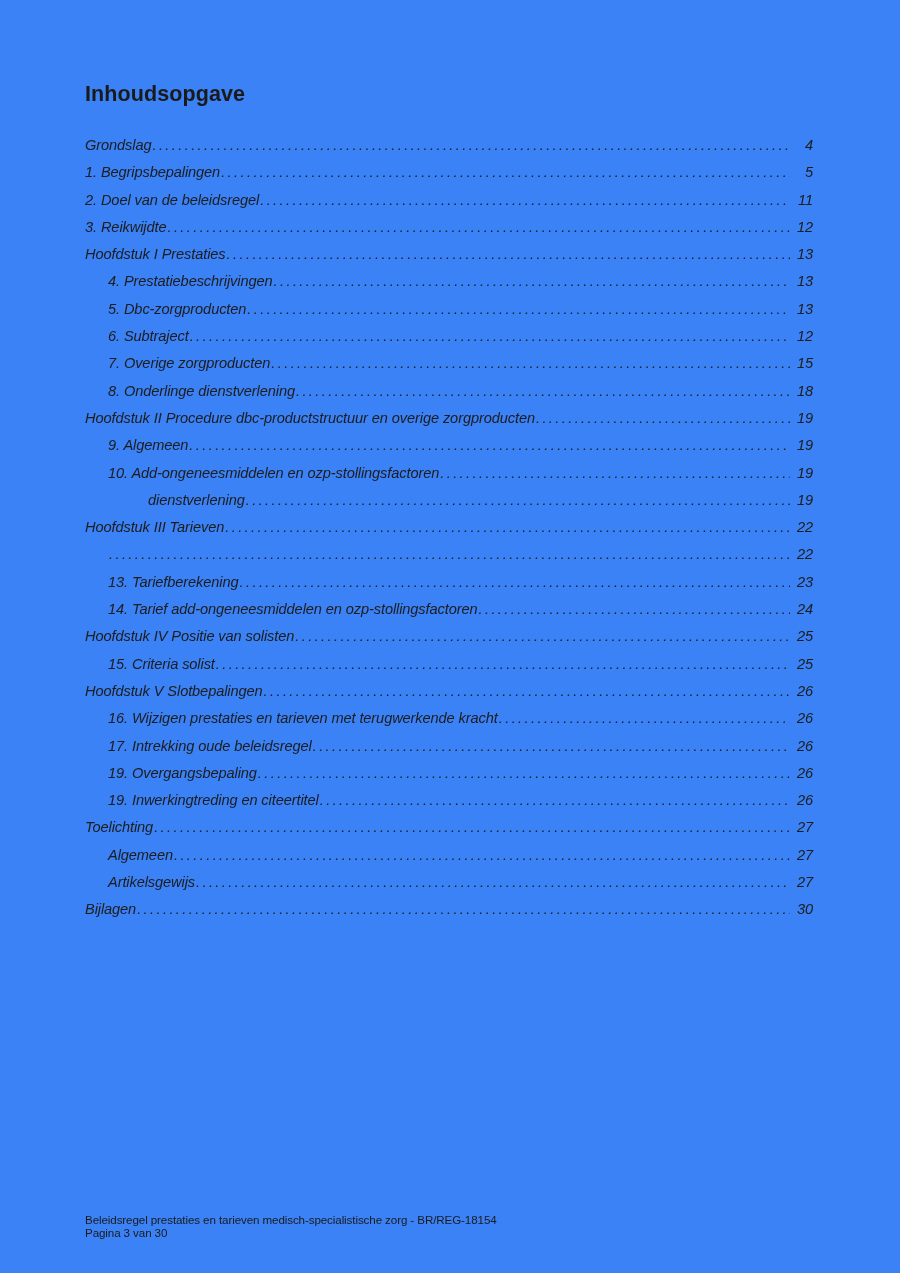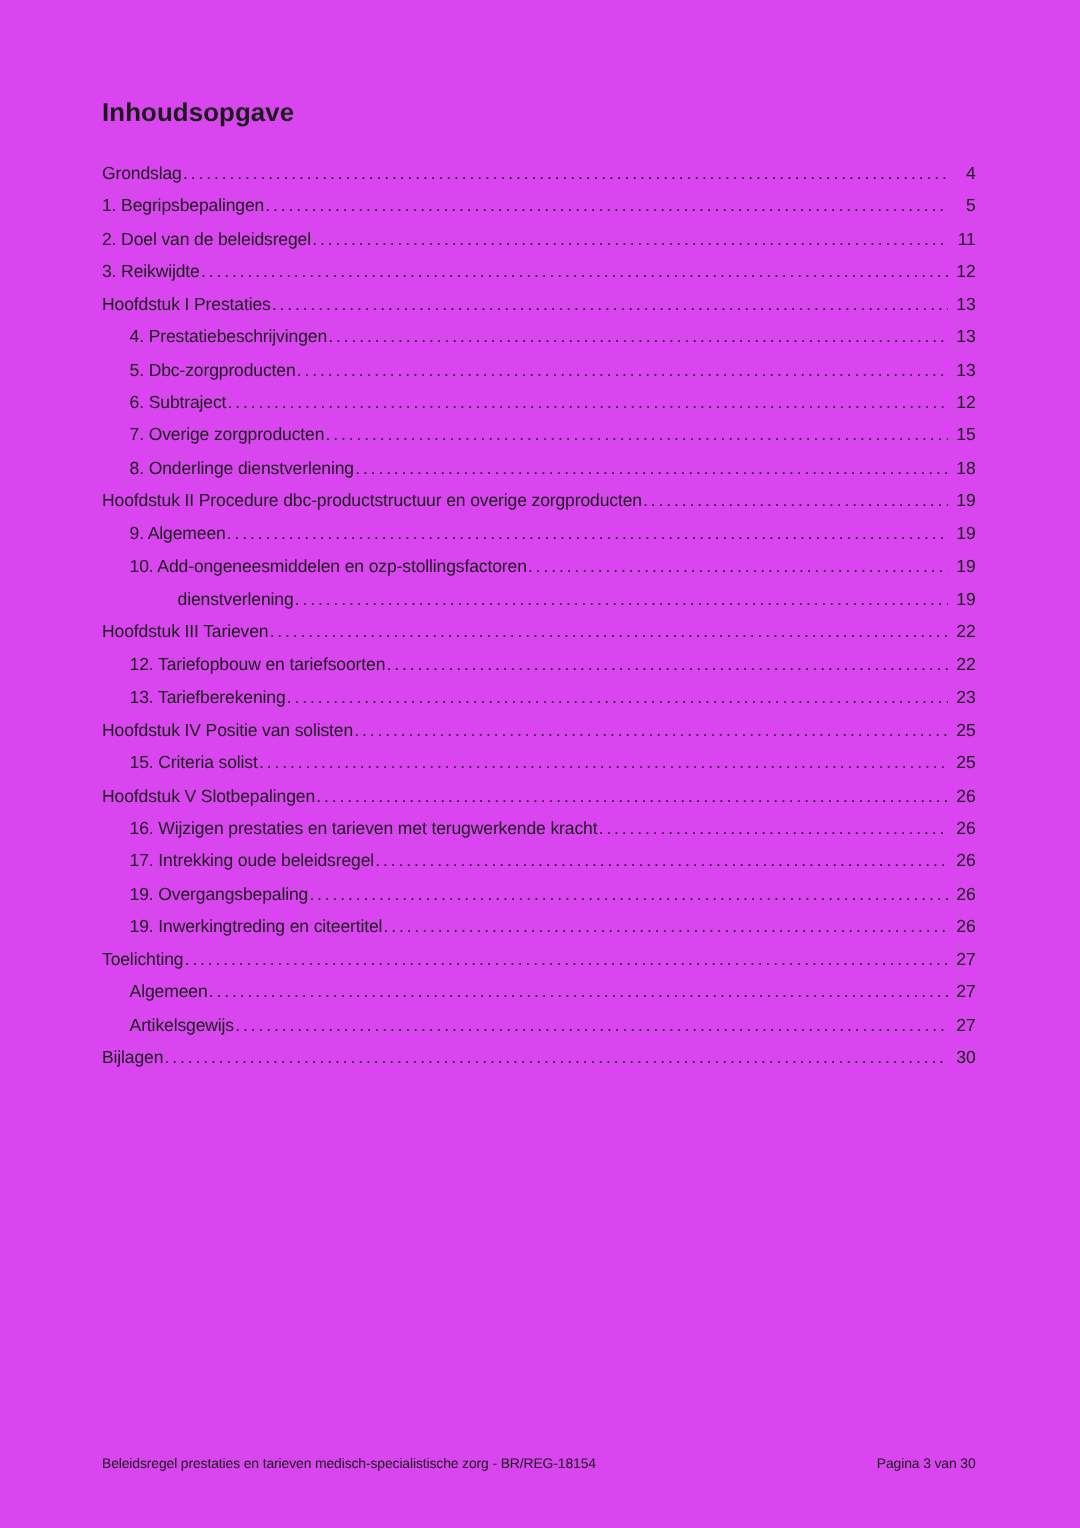--- a/index.html
+++ b/index.html
@@ -11,21 +11,21 @@
     width: 900px;
     height: 1273px;
     position: relative;
     font-family: "Liberation Sans", sans-serif;
     color: #1c1c1c;
     overflow: hidden;
   }
   .page {
     position: absolute;
     inset: 0;
-    background: #d946ef;
+    background: #3b82f6;
   }
   .content {
     position: absolute;
     left: 85px;
     right: 87px;
     top: 82px;
   }
   .doc-title {
     font-size: 21.5px;
     font-weight: 700;
@@ -37,20 +37,21 @@
     font-size: 14.6px;
     letter-spacing: -0.1px;
   }
   .toc-entry {
     line-height: 27.3px;
   }
   .toc-entry.indent1 { padding-left: 23px; }
   .toc-row {
     display: flex;
     align-items: flex-end;
+    font-style: italic;
   }
   .toc-label {
     flex: 0 0 auto;
     white-space: nowrap;
   }
   .toc-dots {
     flex: 1 1 auto;
     overflow: hidden;
     white-space: nowrap;
     margin: 0 3px 0 1px;
@@ -75,20 +76,21 @@
     position: absolute;
     left: 85px;
     right: 87px;
     top: 1213px;
     display: flex;
     justify-content: space-between;
     align-items: baseline;
     font-size: 11.6px;
     letter-spacing: -0.1px;
     color: #1a1a1a;
+    flex-direction: column;
   }
 </style>
 </head>
 <body>
 
 <div class="page">
   <div class="content">
     <h1 class="doc-title">Inhoudsopgave</h1>
     <div class="toc-list">
         <div class="toc-entry indent0">
@@ -191,30 +193,36 @@
         </div>
         <div class="toc-entry indent0">
           <div class="toc-row">
             <span class="toc-label">Hoofdstuk III Tarieven</span>
             <span class="toc-dots"></span>
             <span class="toc-page">22</span>
           </div>
         </div>
         <div class="toc-entry indent1">
           <div class="toc-row">
-            <span class="toc-label">12. Tariefopbouw en tariefsoorten</span>
             <span class="toc-dots"></span>
             <span class="toc-page">22</span>
           </div>
         </div>
         <div class="toc-entry indent1">
           <div class="toc-row">
             <span class="toc-label">13. Tariefberekening</span>
             <span class="toc-dots"></span>
             <span class="toc-page">23</span>
+          </div>
+        </div>
+        <div class="toc-entry indent1">
+          <div class="toc-row">
+            <span class="toc-label">14. Tarief add-ongeneesmiddelen en ozp-stollingsfactoren</span>
+            <span class="toc-dots"></span>
+            <span class="toc-page">24</span>
           </div>
         </div>
         <div class="toc-entry indent0">
           <div class="toc-row">
             <span class="toc-label">Hoofdstuk IV Positie van solisten</span>
             <span class="toc-dots"></span>
             <span class="toc-page">25</span>
           </div>
         </div>
         <div class="toc-entry indent1">

